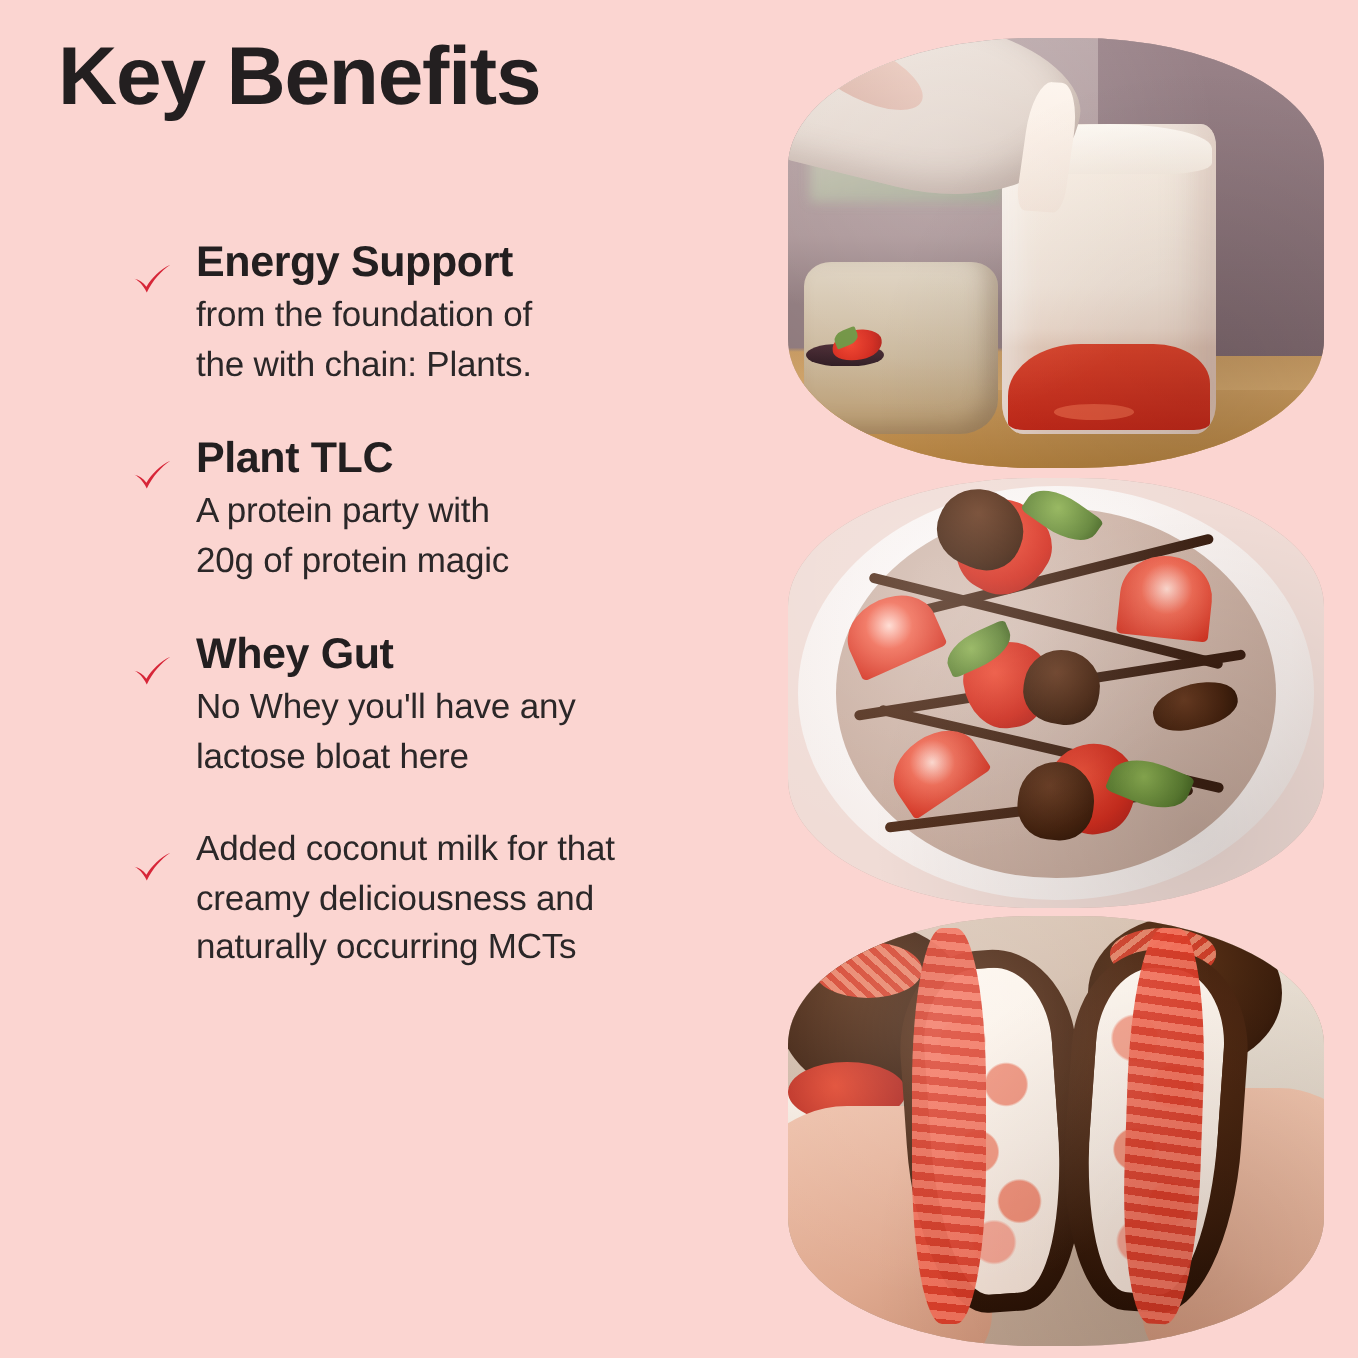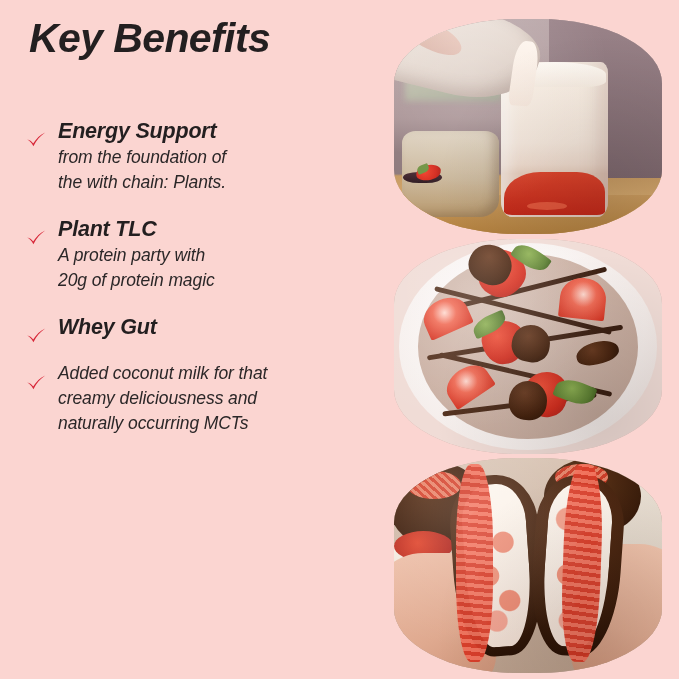--- a/index.html
+++ b/index.html
@@ -12,21 +12,20 @@
     background: #fbd5d1;
     font-family: "Liberation Sans", sans-serif;
     overflow: hidden;
     position: relative;
   }
   .page {
     position: relative;
     width: 623px;
     height: 679px;
     background: #fbd5d1;
-    font-style: italic;
   }
 
   
   .left-col {
     position: absolute;
     left: 0;
     top: 0;
     width: 380px;
     height: 679px;
   }
@@ -40,20 +39,21 @@
     color: #231f20;
     line-height: 1.1;
     white-space: nowrap;
   }
 
   .benefits {
     position: absolute;
     left: 0;
     top: 118px;
     width: 380px;
+    padding-left: 40px;
   }
   .benefit {
     position: relative;
     padding-left: 58px;
     margin-bottom: 21px;
   }
   .check-icon {
     position: absolute;
     left: 25px;
     top: 12px;
@@ -365,20 +365,22 @@
 20g of protein magic</div>
       </div>
 
       <div class="benefit">
         <span class="check-icon">
           <svg width="22" height="22" viewBox="0 0 22 22">
             <path d="M2.2 9.4 C4.4 10.4 6.6 12.6 8.4 16.2 C11.4 10.2 15.4 5.6 20.2 2.4 C15.2 4.6 11.0 8.8 8.2 13.4 C6.6 11.2 4.6 9.8 2.2 9.4 Z" fill="#d72638"></path>
           </svg>
         </span>
         <div class="benefit-title">Whey Gut</div>
+        <div class="benefit-desc">No Whey you'll have any
+lactose bloat here</div>
       </div>
 
       <div class="benefit">
         <span class="check-icon">
           <svg width="22" height="22" viewBox="0 0 22 22">
             <path d="M2.2 9.4 C4.4 10.4 6.6 12.6 8.4 16.2 C11.4 10.2 15.4 5.6 20.2 2.4 C15.2 4.6 11.0 8.8 8.2 13.4 C6.6 11.2 4.6 9.8 2.2 9.4 Z" fill="#d72638"></path>
           </svg>
         </span>
         <div class="benefit-desc">Added coconut milk for that
 creamy deliciousness and

